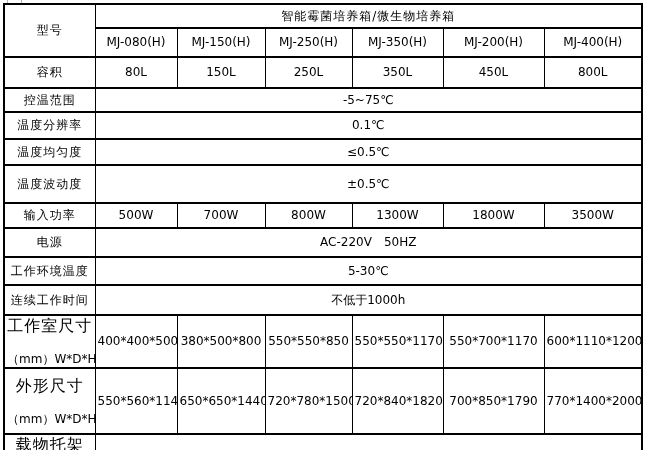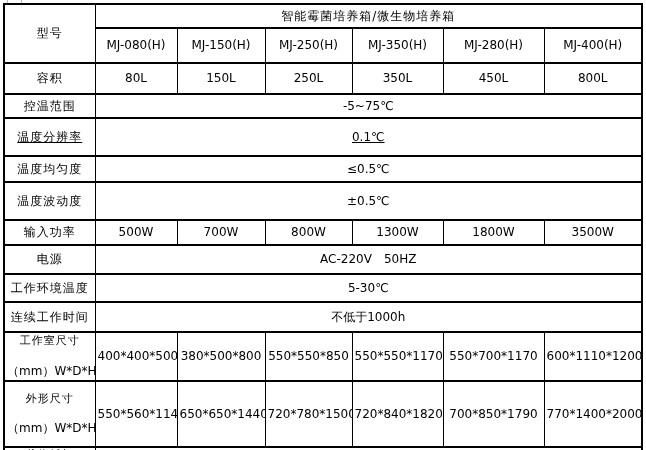--- a/index.html
+++ b/index.html
@@ -48,27 +48,27 @@
     white-space: nowrap;
   }
   td.lbl {
     font-size: 13px;
     letter-spacing: 1px;
   }
   td.title-cell {
     font-size: 13px;
     letter-spacing: 1px;
   }
-  .lbl-line1 { display: block; font-size: 11px; letter-spacing: 1px; }
+  .lbl-line1 { display: block; font-size: 16px; letter-spacing: 1px; }
   .lbl-line2 { display: block; font-size: 12px; letter-spacing: 0; margin-top: 16px; }
   tr.r1  { height: 24px; }
-  tr.r2  { height: 35px; border-radius: 9px; }
+  tr.r2  { height: 29px; border-radius: 9px; }
   tr.r3  { height: 31px; }
   tr.r4  { height: 24px; }
-  tr.r5  { height: 38px; text-decoration: underline; }
+  tr.r5  { height: 27px; }
   tr.r6  { height: 26px; }
   tr.r7  { height: 38px; }
   tr.r8  { height: 25px; }
   tr.r9  { height: 29px; }
   tr.r10 { height: 28px; }
   tr.r11 { height: 30px; }
   tr.r12 { height: 49px; }
   tr.r13 { height: 66px; }
   tr.r14 { height: 34px; }
 </style>
@@ -94,21 +94,21 @@
         <tr class="r1">
       <td class="lbl" rowspan="2">型号</td>
       <td class="title-cell" colspan="6">智能霉菌培养箱/微生物培养箱</td>
     </tr>
 
     <tr class="r2">
       <td>MJ-080(H)</td>
       <td>MJ-150(H)</td>
       <td>MJ-250(H)</td>
       <td>MJ-350(H)</td>
-      <td>MJ-280(H)</td>
+      <td>MJ-200(H)</td>
       <td>MJ-400(H)</td>
     </tr>
 
     <tr class="r3">
       <td class="lbl">容积</td>
       <td>80L</td>
       <td>150L</td>
       <td>250L</td>
       <td>350L</td>
       <td>450L</td>

